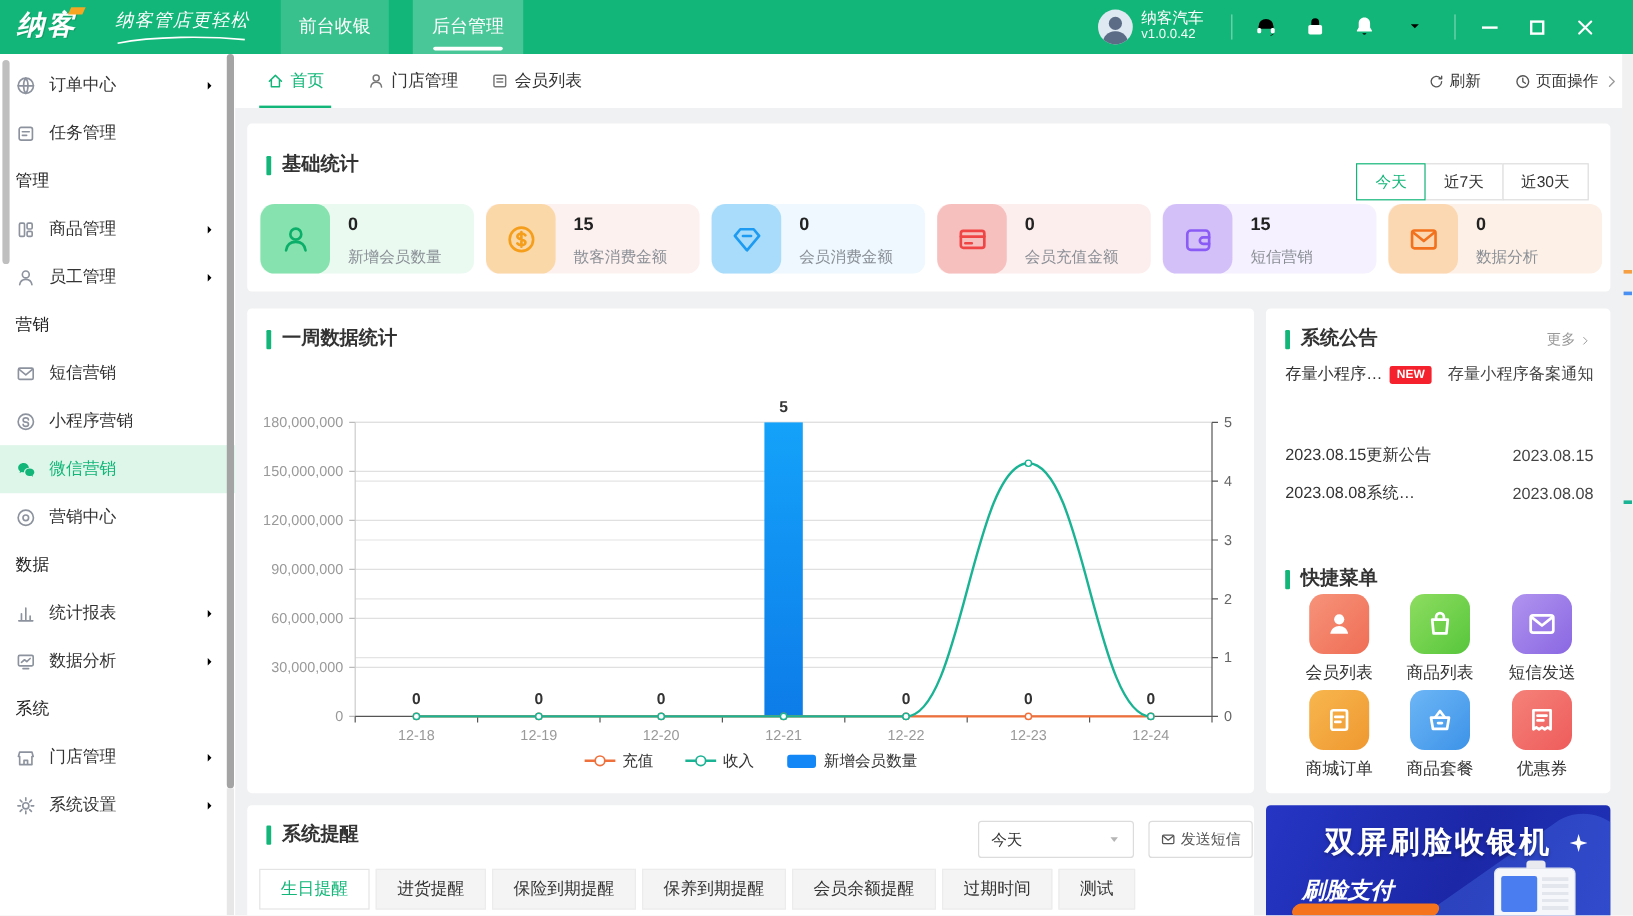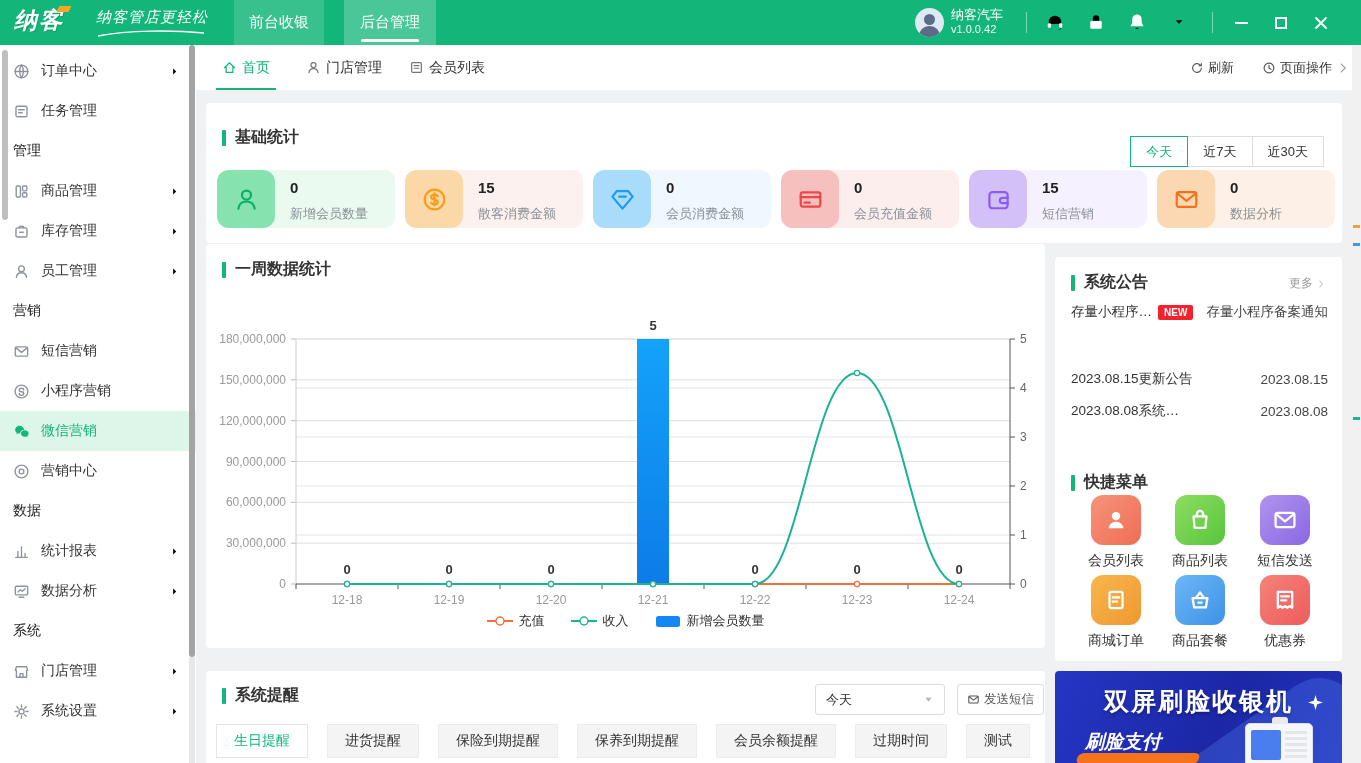--- a/index.html
+++ b/index.html
@@ -81,21 +81,21 @@
   .qitem{position:absolute;width:84px;text-align:center;cursor:pointer;}
   .qtile{width:50px;height:50px;border-radius:12px;margin:0 auto;display:flex;align-items:center;justify-content:center;color:#fff;}
   .qtile .ic{width:26px;height:26px;stroke-width:1.4;}
   .qlab{margin-top:7px;font-size:14px;color:#333;}
 
   
   .dropdown{position:absolute;left:609px;top:13px;width:130px;height:31px;border:1px solid #dcdcdc;border-radius:3px;display:flex;align-items:center;padding:0 10px;font-size:13px;color:#333;cursor:pointer;background:#fff;}
   .dropdown .caret{margin-left:auto;width:11px;height:11px;color:#b5b5b5;}
   .sendbtn{position:absolute;left:751px;top:13px;height:31px;border:1px solid #dcdcdc;border-radius:3px;display:flex;align-items:center;gap:4px;padding:0 9px;font-size:12.5px;color:#555;background:#fff;cursor:pointer;}
   .sendbtn .ic{width:13px;height:13px;}
-  .chips{position:absolute;left:10px;top:53px;display:flex;gap:19px;}
+  .chips{position:absolute;left:10px;top:53px;display:flex;gap:5px;}
   .chip{height:34px;display:flex;align-items:center;padding:0 17px;font-size:14px;color:#333;background:#f4f4f4;border:1px solid #ececec;cursor:pointer;}
   .chip.active{background:#fff;color:var(--green);border-color:#e4e4e4;}
 
   
   .ad{position:absolute;left:1055px;top:671px;width:287px;height:118px;border-radius:4px;overflow:hidden;background:linear-gradient(115deg,#2636c4 0%,#1b27a6 55%,#2133bb 100%);cursor:pointer;}
   .ad-light{position:absolute;left:120px;top:40px;width:220px;height:160px;background:rgba(90,140,255,.28);transform:rotate(-35deg);border-radius:40px;}
   .ad-title{position:absolute;left:0;top:14px;width:100%;text-align:center;font-size:25px;font-weight:bold;color:#fff;letter-spacing:2px;text-shadow:0 2px 3px rgba(0,0,0,.3);}
   .ad-swoosh{position:absolute;left:22px;top:82px;width:122px;height:11px;background:#f5731d;border-radius:6px;transform:skewX(-18deg);}
   .ad-badge{position:absolute;left:30px;top:58px;font-size:19px;font-weight:bold;font-style:italic;color:#fff;}
   .reg{position:absolute;left:190px;top:52px;width:68px;height:50px;background:#f6f7fa;border-radius:5px;border:1px solid #dde2ea;}
@@ -321,29 +321,20 @@
         <svg class="ic">
           <use href="#i-goods"></use>
         </svg>
         <span>商品管理</span>
         <svg class="arr">
           <use href="#i-chev"></use>
         </svg>
       </div>
     <div class="sitem">
         <svg class="ic">
-          <use href="#i-stock"></use>
-        </svg>
-        <span>库存管理</span>
-        <svg class="arr">
-          <use href="#i-chev"></use>
-        </svg>
-      </div>
-    <div class="sitem">
-        <svg class="ic">
           <use href="#i-person"></use>
         </svg>
         <span>员工管理</span>
         <svg class="arr">
           <use href="#i-chev"></use>
         </svg>
       </div>
     <div class="ssec">营销</div>
     <div class="sitem">
         <svg class="ic">
@@ -518,21 +509,21 @@
             <use href="#i-mail"></use>
           </svg>
         </div>
       <div class="sinfo">
           <div class="sval">0</div>
           <div class="slab">数据分析</div>
         </div>
     </div>
   </div>
 
-  <div class="panel" style="left:206px;top:244px;width:839px;height:404px">
+  <div class="panel" style="left:206px;top:257px;width:839px;height:404px">
     <div class="ph" style="left:16px;top:15px">
         <span>一周数据统计</span>
       </div>
     <svg id="chart-svg" width="839" height="302" style="position:absolute;left:0;top:65px">
         <defs>
           <linearGradient id="barGrad" x1="0" y1="0" x2="0" y2="1">
             <stop offset="0" stop-color="#14a2fa"></stop>
             <stop offset="1" stop-color="#0d7ce8"></stop>
           </linearGradient>
         </defs>

